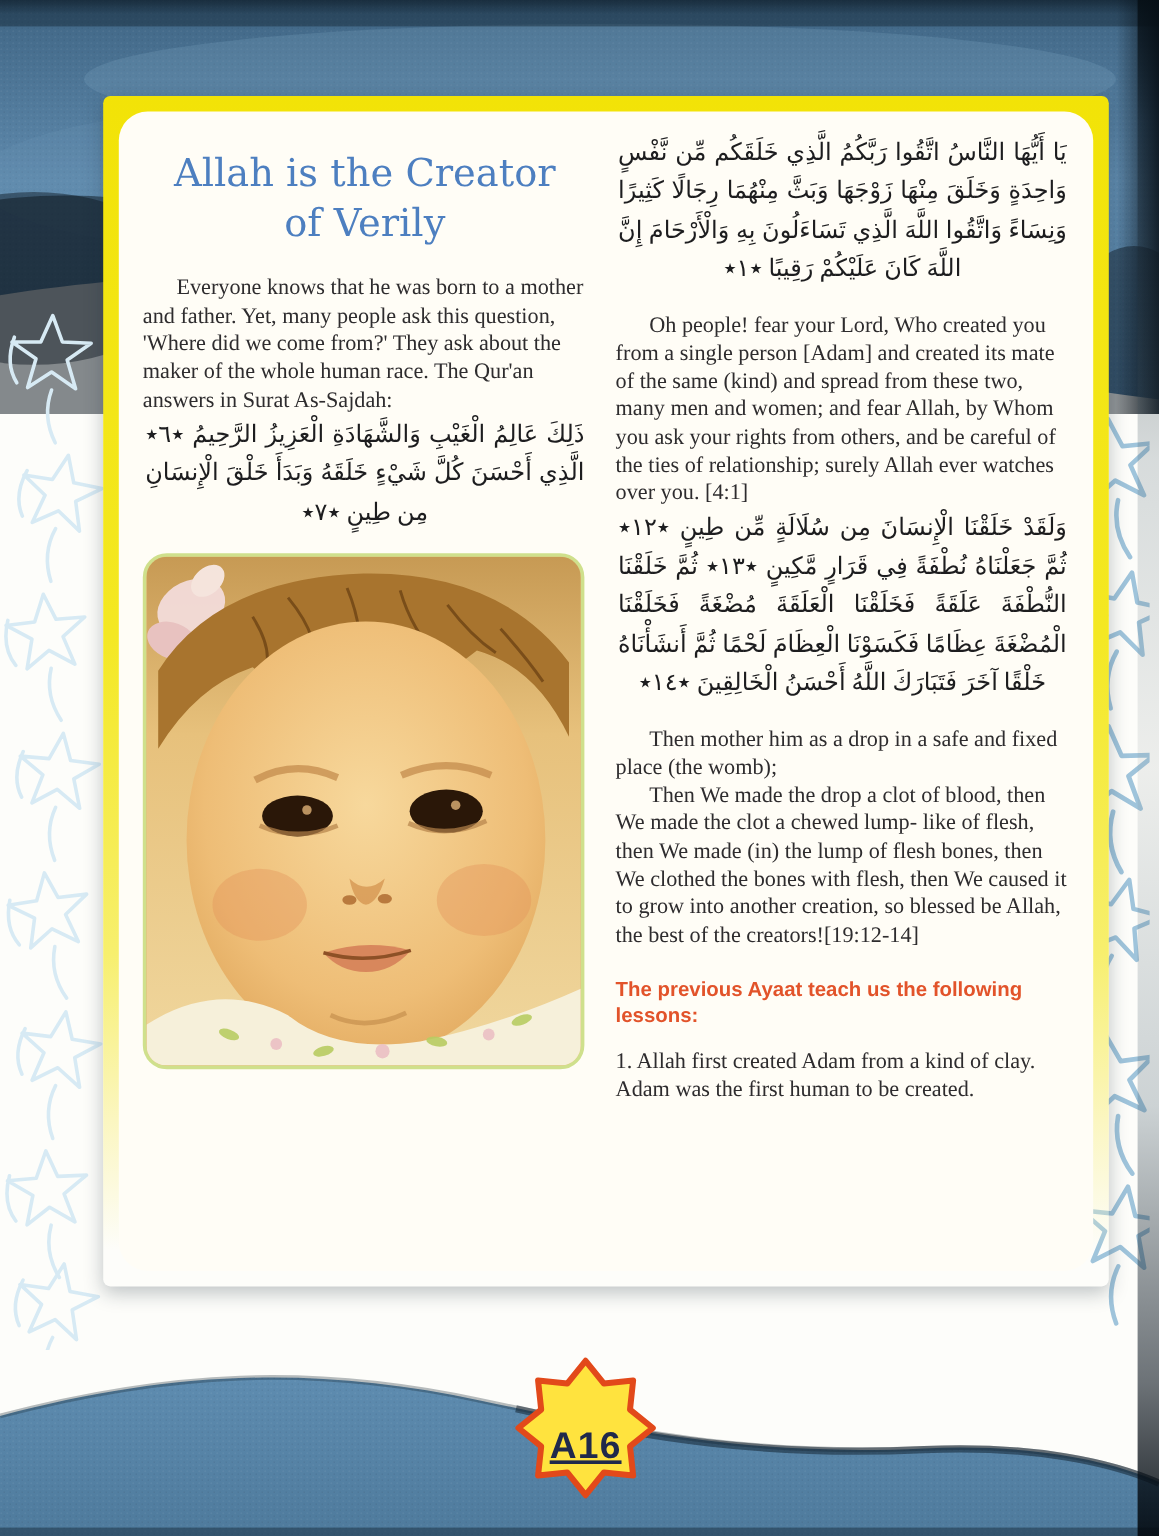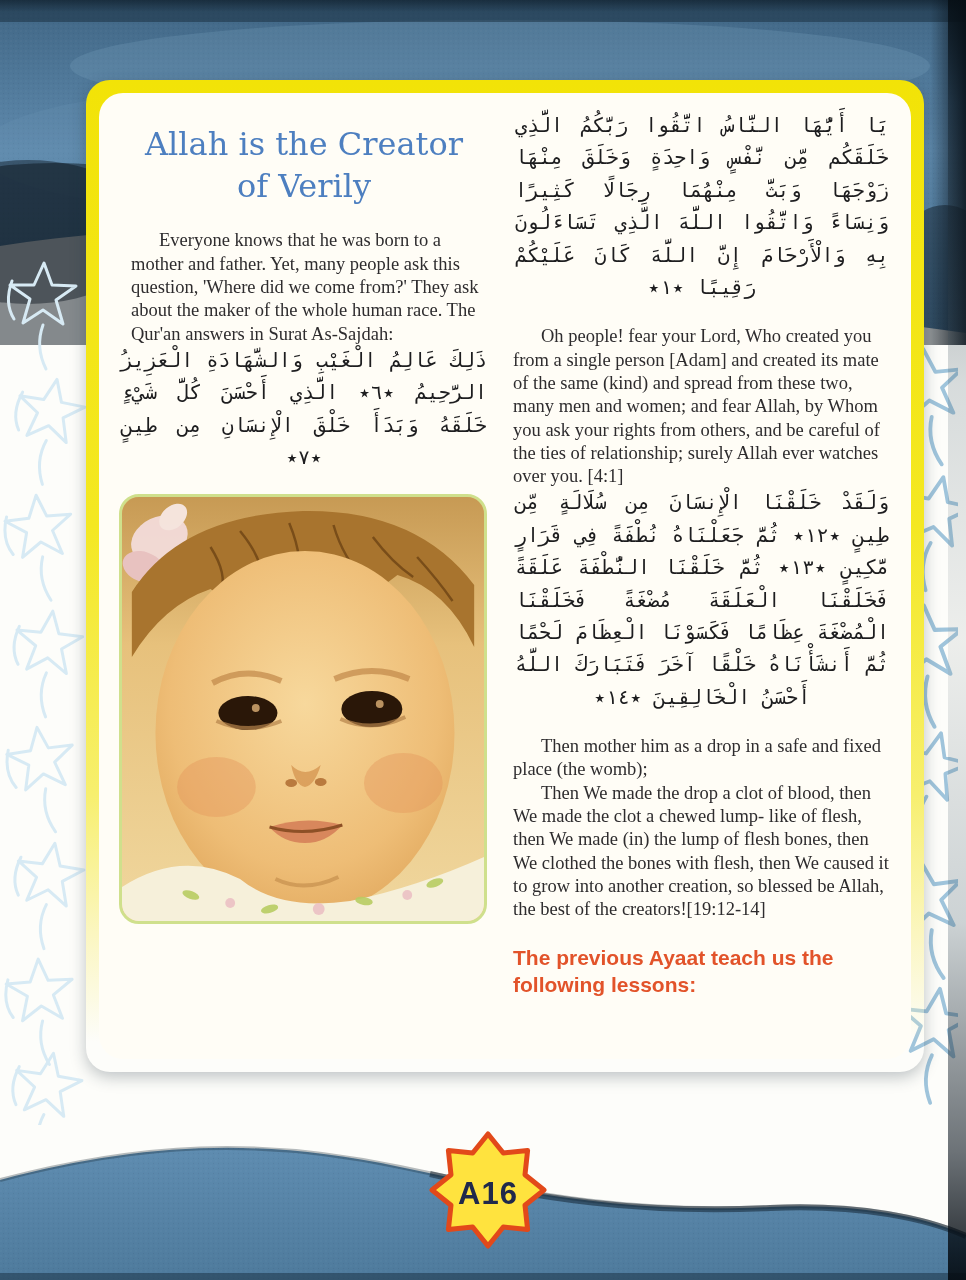--- a/index.html
+++ b/index.html
@@ -19,21 +19,21 @@
     background:linear-gradient(to bottom,
       rgba(6,14,20,.85) 0%, rgba(14,26,36,.45) 8%, rgba(80,100,112,.22) 30%,
       rgba(150,158,160,.16) 50%, rgba(60,84,100,.25) 72%, rgba(12,22,32,.6) 90%,
       rgba(4,10,16,.9) 100%);}
   .edge-shade-top{left:0;top:0;width:966px;height:12px;z-index:49;pointer-events:none;
     background:linear-gradient(to bottom, rgba(8,20,30,.5), rgba(8,20,30,0));}
 
   
   .card-frame{
     left:86px;top:80px;width:838px;height:992px;z-index:10;
-    border-radius:24px;padding:13px;box-sizing:border-box;
+    border-radius:6px;padding:13px;box-sizing:border-box;
     background:linear-gradient(180deg,#f2e307 0%,#f4e822 45%,#f7ef6e 72%,#fbf6c0 86%,rgba(253,251,230,0) 97%);
     box-shadow:0 5px 16px rgba(25,42,58,.28);
   }
   .card-inner{
     width:100%;height:100%;background:#fffdf6;border-radius:24px;box-sizing:border-box;
     padding:18px 20px 8px 20px;overflow:hidden;
     display:grid;grid-template-columns:370px 1fr;column-gap:24px;
   }
   .col{min-width:0;}
 
@@ -42,51 +42,51 @@
     margin-top:12px;text-align:center;
     font-family:"DejaVu Serif",serif;font-size:32px;line-height:1.32;
     color:#4d7fc0;font-weight:400;
   }
   .page-title span{display:block;}
   .body-text{
     font-size:18.5px;line-height:1.26;color:#2e2c2e;margin:0;
     text-align:left;
   }
   .indent{text-indent:28px;}
-  .mt-lg{margin-top:22px;margin-left:12px;}
+  .mt-lg{margin-top:22px;}
   .mt-md{margin-top:20px;}
   .mt-sm{margin-top:14px;}
   .arabic{
     direction:rtl;unicode-bidi:isolate;
-    font-family:Liberation Mono, monospace;
+    font-family:Liberation Serif, serif;
     font-size:20px;line-height:1.62;color:#1d1d1f;
     text-align:justify;text-align-last:center;
     margin:0;padding:0 2px;
   }
   .lessons-heading{
     margin:22px 0 0 0;
     font-family:"Liberation Sans",sans-serif;font-weight:700;
-    font-size:21px;line-height:1.3;color:#e2532a;
+    font-size:17px;line-height:1.3;color:#e2532a;
   }
   .lesson-text{margin-top:16px;}
 
   
   .photo{
     margin-top:18px;width:368px;height:430px;border-radius:20px;
     border:3px solid #cfe08c;overflow:hidden;box-sizing:border-box;background:#e3b876;
   }
   .photo svg{width:100%;height:100%;}
 
   
   .badge{left:428px;top:1130px;width:120px;height:120px;z-index:20;}
   .badge-label{
-    position:absolute;left:0;top:4px;width:120px;height:120px;
+    position:absolute;left:0;top:15px;width:120px;height:120px;
     display:flex;align-items:center;justify-content:center;
     font-family:"Liberation Sans",sans-serif;font-weight:700;font-size:31px;
-    color:#20294b;letter-spacing:1px;
+    color:#20294b;letter-spacing:1px;text-decoration:underline;
   }
 </style>
 </head>
 <body>
 
 <div class="page">
 
   <svg class="abs top-band" viewBox="0 0 966 345" preserveAspectRatio="none">
     <defs>
       <linearGradient id="gTop" x1="0" y1="0" x2="0" y2="1">
@@ -242,20 +242,21 @@
 
       <div class="col">
         <p class="arabic mt-sm" dir="rtl" lang="ar">يَا أَيُّهَا النَّاسُ اتَّقُوا رَبَّكُمُ الَّذِي خَلَقَكُم مِّن نَّفْسٍ وَاحِدَةٍ وَخَلَقَ مِنْهَا زَوْجَهَا وَبَثَّ مِنْهُمَا رِجَالًا كَثِيرًا وَنِسَاءً وَاتَّقُوا اللَّهَ الَّذِي تَسَاءَلُونَ بِهِ وَالْأَرْحَامَ إِنَّ اللَّهَ كَانَ عَلَيْكُمْ رَقِيبًا ٭١٭</p>
         <p class="body-text indent mt-md">Oh people! fear your Lord, Who created you from a single person [Adam] and created its mate of the same (kind) and spread from these two, many men and women; and fear Allah, by Whom you ask your rights from others, and be careful of the ties of relationship; surely Allah ever watches over you. [4:1]</p>
         <p class="arabic mt-md" dir="rtl" lang="ar">وَلَقَدْ خَلَقْنَا الْإِنسَانَ مِن سُلَالَةٍ مِّن طِينٍ ٭١٢٭ ثُمَّ جَعَلْنَاهُ نُطْفَةً فِي قَرَارٍ مَّكِينٍ ٭١٣٭ ثُمَّ خَلَقْنَا النُّطْفَةَ عَلَقَةً فَخَلَقْنَا الْعَلَقَةَ مُضْغَةً فَخَلَقْنَا الْمُضْغَةَ عِظَامًا فَكَسَوْنَا الْعِظَامَ لَحْمًا ثُمَّ أَنشَأْنَاهُ خَلْقًا آخَرَ فَتَبَارَكَ اللَّهُ أَحْسَنُ الْخَالِقِينَ ٭١٤٭</p>
         <div class="mt-md">
           <p class="body-text indent">Then mother him as a drop in a safe and fixed place (the womb);</p>
           <p class="body-text indent">Then We made the drop a clot of blood, then We made the clot a chewed lump- like of flesh, then We made (in) the lump of flesh bones, then We clothed the bones with flesh, then We caused it to grow into another creation, so blessed be Allah, the best of the creators![19:12-14]</p>
         </div>
         <p class="lessons-heading">The previous Ayaat teach us the following lessons:</p>
+        <p class="body-text lesson-text">1. Allah first created Adam from a kind of clay. Adam was the first human to be created.</p>
       </div>
 
     </div>
   </div>
 
   <div class="abs badge">
     <svg width="120" height="120" viewBox="0 0 120 120">
       <polygon points="60,4 75.3,23 99.6,20.4 97,44.7 116,60 97,75.3 99.6,99.6 75.3,97 60,116 44.7,97 20.4,99.6 23,75.3 4,60 23,44.7 20.4,20.4 44.7,23" fill="#ffe33e" stroke="#e2491a" stroke-width="5" stroke-linejoin="round"></polygon>
     </svg>
     <div class="badge-label">A16</div>

